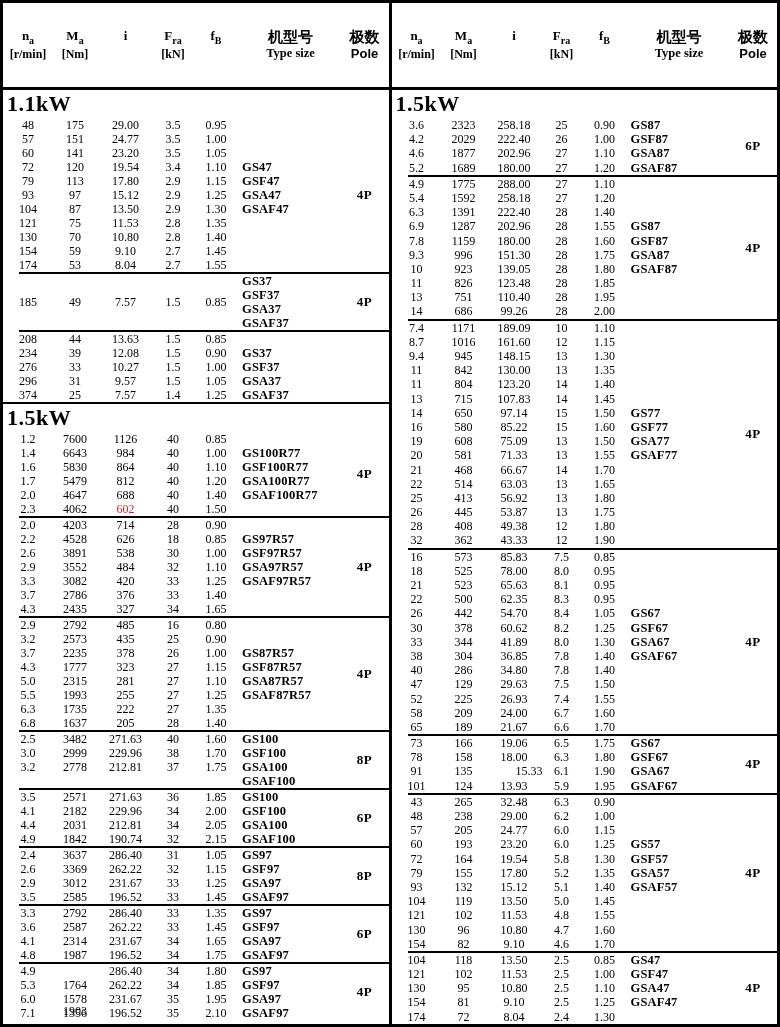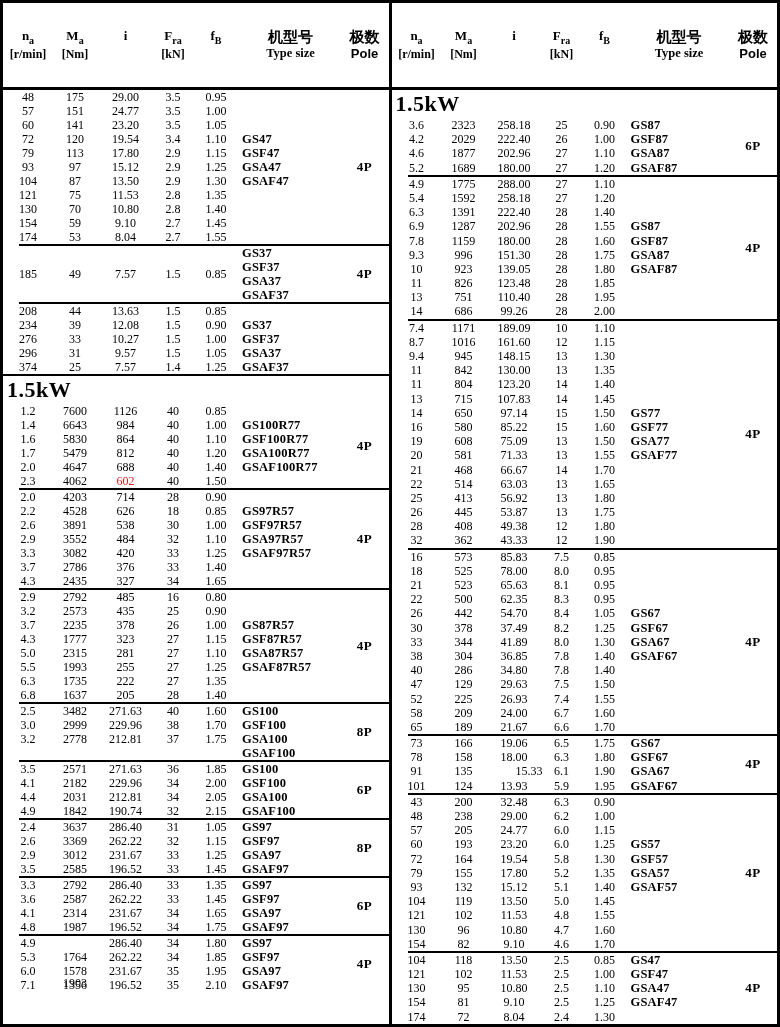--- a/index.html
+++ b/index.html
@@ -80,20 +80,21 @@
       <div class="hcell">
         <div class="hcn">机型号</div>
         <div class="hen">Type size</div>
       </div>
       <div class="hcell">
         <div class="hcn">极数</div>
         <div class="hen mono">Pole</div>
       </div>
     </div>
     <div class="content" id="left-content">
+        <div class="section-title">1.1kW</div>
         <div class="block" style="grid-template-rows: repeat(11, var(--rh));">
           <div class="cell" style="grid-area: 1 / 1;">48</div>
           <div class="cell" style="grid-area: 1 / 2;">175</div>
           <div class="cell" style="grid-area: 1 / 3;">29.00</div>
           <div class="cell" style="grid-area: 1 / 4;">3.5</div>
           <div class="cell" style="grid-area: 1 / 5;">0.95</div>
           <div class="cell" style="grid-area: 2 / 1;">57</div>
           <div class="cell" style="grid-area: 2 / 2;">151</div>
           <div class="cell" style="grid-area: 2 / 3;">24.77</div>
           <div class="cell" style="grid-area: 2 / 4;">3.5</div>
@@ -692,21 +693,21 @@
           <div class="cell" style="grid-area: 4 / 3;">62.35</div>
           <div class="cell" style="grid-area: 4 / 4;">8.3</div>
           <div class="cell" style="grid-area: 4 / 5;">0.95</div>
           <div class="cell" style="grid-area: 5 / 1;">26</div>
           <div class="cell" style="grid-area: 5 / 2;">442</div>
           <div class="cell" style="grid-area: 5 / 3;">54.70</div>
           <div class="cell" style="grid-area: 5 / 4;">8.4</div>
           <div class="cell" style="grid-area: 5 / 5;">1.05</div>
           <div class="cell" style="grid-area: 6 / 1;">30</div>
           <div class="cell" style="grid-area: 6 / 2;">378</div>
-          <div class="cell" style="grid-area: 6 / 3;">37.49</div>
+          <div class="cell" style="grid-area: 6 / 3;">60.62</div>
           <div class="cell" style="grid-area: 6 / 4;">8.2</div>
           <div class="cell" style="grid-area: 6 / 5;">1.25</div>
           <div class="cell" style="grid-area: 7 / 1;">33</div>
           <div class="cell" style="grid-area: 7 / 2;">344</div>
           <div class="cell" style="grid-area: 7 / 3;">41.89</div>
           <div class="cell" style="grid-area: 7 / 4;">8.0</div>
           <div class="cell" style="grid-area: 7 / 5;">1.30</div>
           <div class="cell" style="grid-area: 8 / 1;">38</div>
           <div class="cell" style="grid-area: 8 / 2;">304</div>
           <div class="cell" style="grid-area: 8 / 3;">36.85</div>
@@ -767,21 +768,21 @@
           <div class="cell" style="grid-area: 4 / 5;">1.95</div>
           <div class="type" style="grid-area: 1 / 6;">GS67</div>
           <div class="type" style="grid-area: 2 / 6;">GSF67</div>
           <div class="type" style="grid-area: 3 / 6;">GSA67</div>
           <div class="type" style="grid-area: 4 / 6;">GSAF67</div>
           <div class="pole" style="grid-area: 1 / 7 / 5;">4P</div>
         </div>
         <div class="rule indent"></div>
         <div class="block" style="grid-template-rows: repeat(11, var(--rh));">
           <div class="cell" style="grid-area: 1 / 1;">43</div>
-          <div class="cell" style="grid-area: 1 / 2;">200</div>
+          <div class="cell" style="grid-area: 1 / 2;">265</div>
           <div class="cell" style="grid-area: 1 / 3;">32.48</div>
           <div class="cell" style="grid-area: 1 / 4;">6.3</div>
           <div class="cell" style="grid-area: 1 / 5;">0.90</div>
           <div class="cell" style="grid-area: 2 / 1;">48</div>
           <div class="cell" style="grid-area: 2 / 2;">238</div>
           <div class="cell" style="grid-area: 2 / 3;">29.00</div>
           <div class="cell" style="grid-area: 2 / 4;">6.2</div>
           <div class="cell" style="grid-area: 2 / 5;">1.00</div>
           <div class="cell" style="grid-area: 3 / 1;">57</div>
           <div class="cell" style="grid-area: 3 / 2;">205</div>

